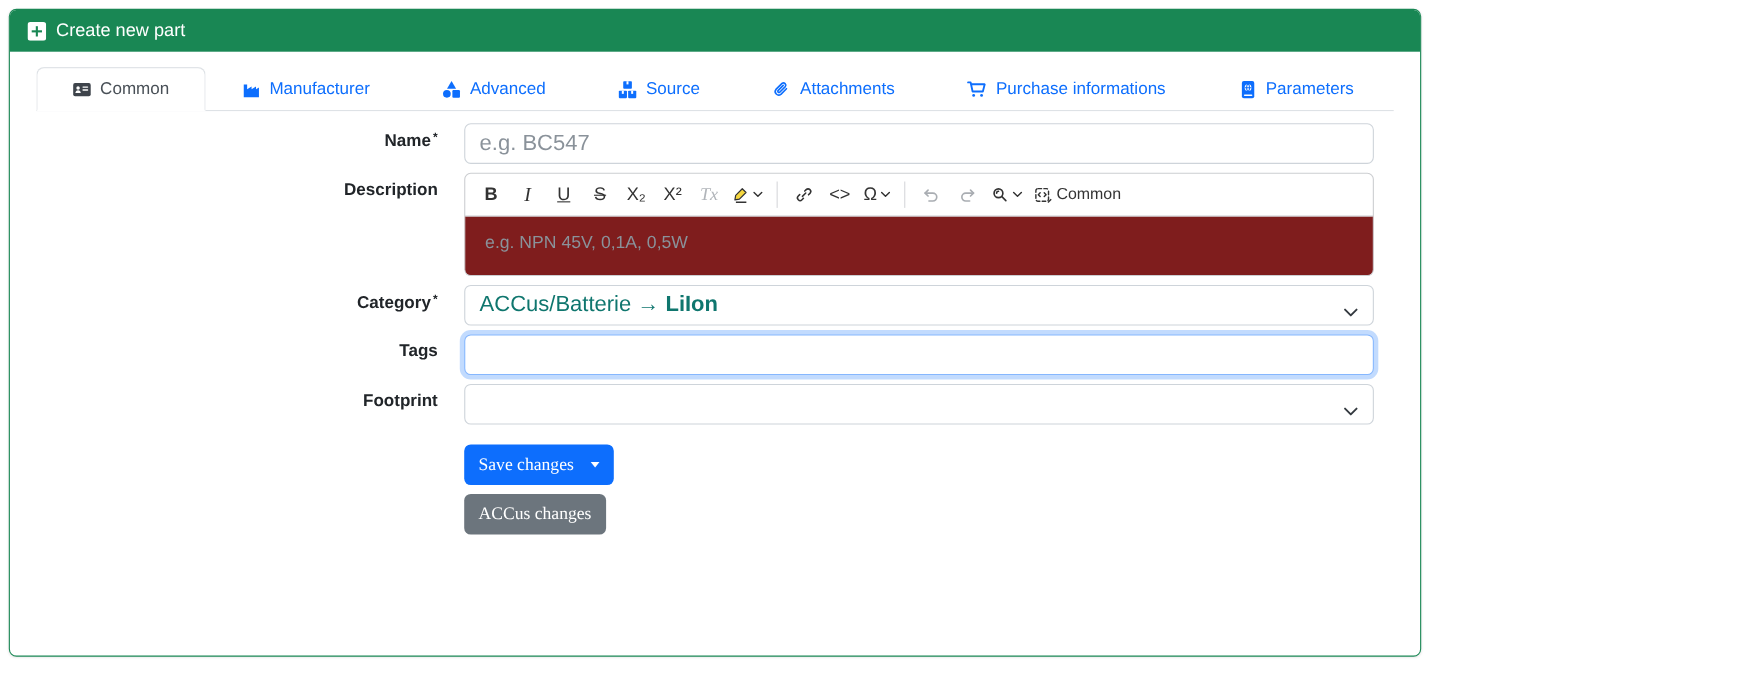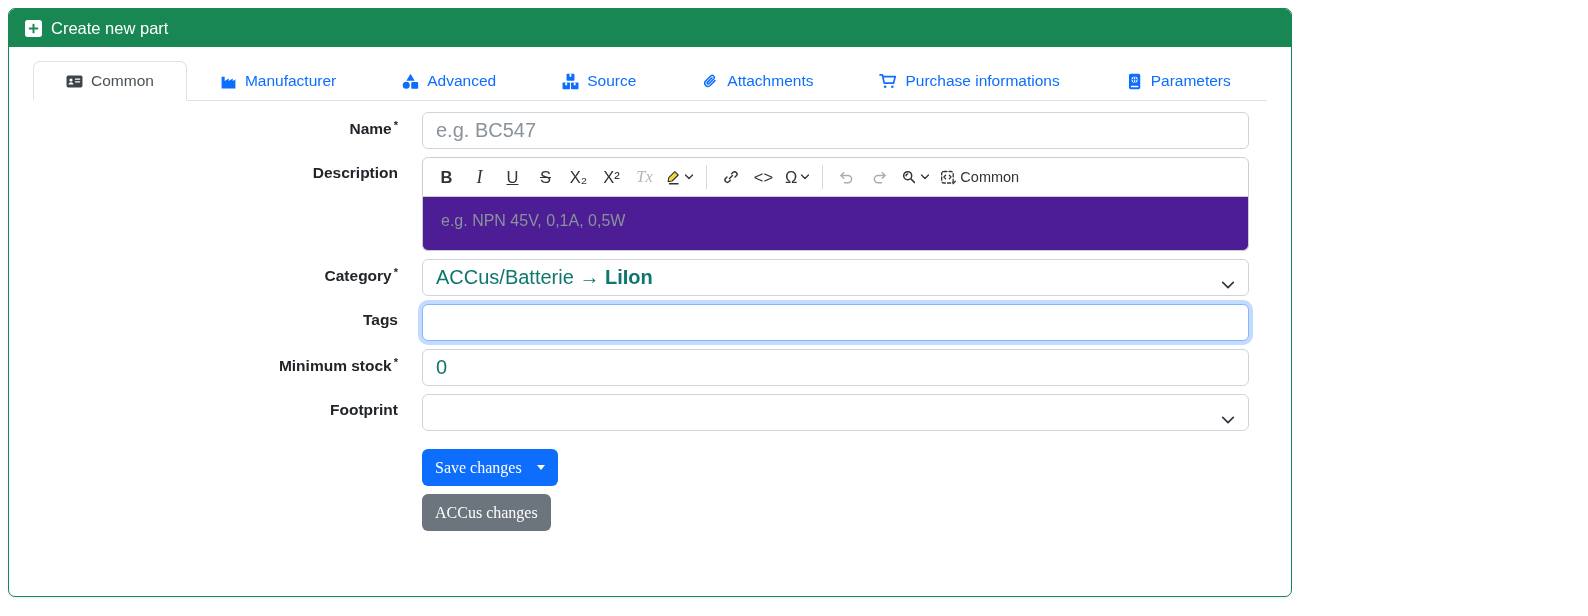--- a/index.html
+++ b/index.html
@@ -60,21 +60,21 @@
   .tb-btn.disabled { color: #b1b5ba; cursor: default; }
   .tb-bold { font-weight: 800; }
   .tb-italic { font-style: italic; font-family: "Liberation Serif", serif; font-size: 18px; }
   .tb-underline { text-decoration: underline; }
   .tb-strike { text-decoration: line-through; }
   .tb-removefmt { font-style: italic; font-family: "Liberation Serif", serif; }
   .tb-divider { width: 1px; height: 24px; background: #d6d8db; margin: 0 6px; }
   .tb-source-label { font-size: 14.5px; color: #333; }
   .editor-body {
     border: 1px solid #ccced1; border-top: none; border-radius: 0 0 6px 6px;
-    min-height: 54px; padding: 15px 18px; color: #8a929a; font-size: 16px; background: #4c1d95;
+    min-height: 54px; padding: 15px 18px; color: #8a929a; font-size: 16px; background: #7f1d1d;
   }
 
   .cat-bold { font-weight: 700; }
 
   
   .actions { margin-top: 18px; }
   .btn {
     display: inline-flex; align-items: center; justify-content: center;
     border: none; border-radius: 6px; font-size: 16px; font-family: Liberation Serif, serif;
     padding: 7px 13px; height: 37px; cursor: pointer; color: #fff;
@@ -282,26 +282,20 @@
         </div>
       </div>
 
       <div class="form-row">
         <div class="form-label"><span>Tags</span></div>
         <div>
             <input class="form-control focused" type="text" value="" style="">
           </div>
       </div>
 
-      <div class="form-row">
-        <div class="form-label"><span>Minimum stock</span><span class="req">*</span></div>
-        <div>
-            <input class="form-control" type="text" value="0" style="">
-          </div>
-      </div>
 
       <div class="form-row">
         <div class="form-label"><span>Footprint</span></div>
         <div class="form-select">
           <span></span>
           <span class="chevron">
             <svg width="14" height="9" viewBox="0 0 16 10">
                 <path d="M2 1.5l6 6 6-6" fill="none" stroke="#343a40" stroke-width="2" stroke-linecap="round" stroke-linejoin="round"></path>
               </svg>
           </span>

